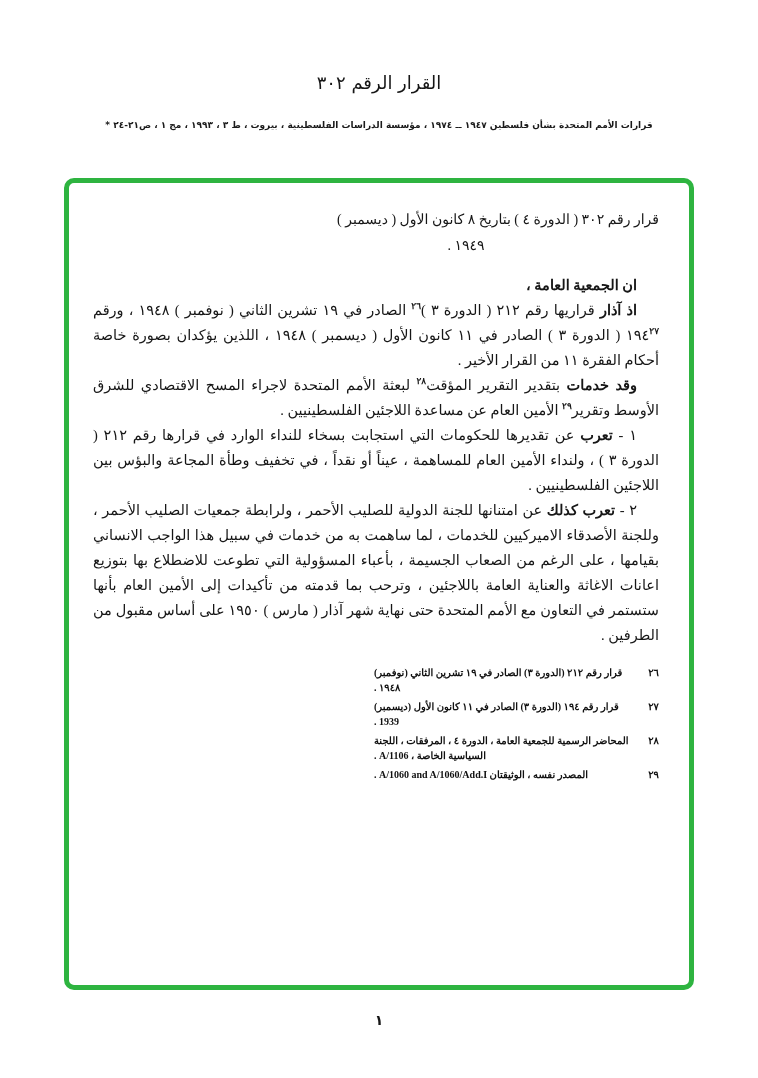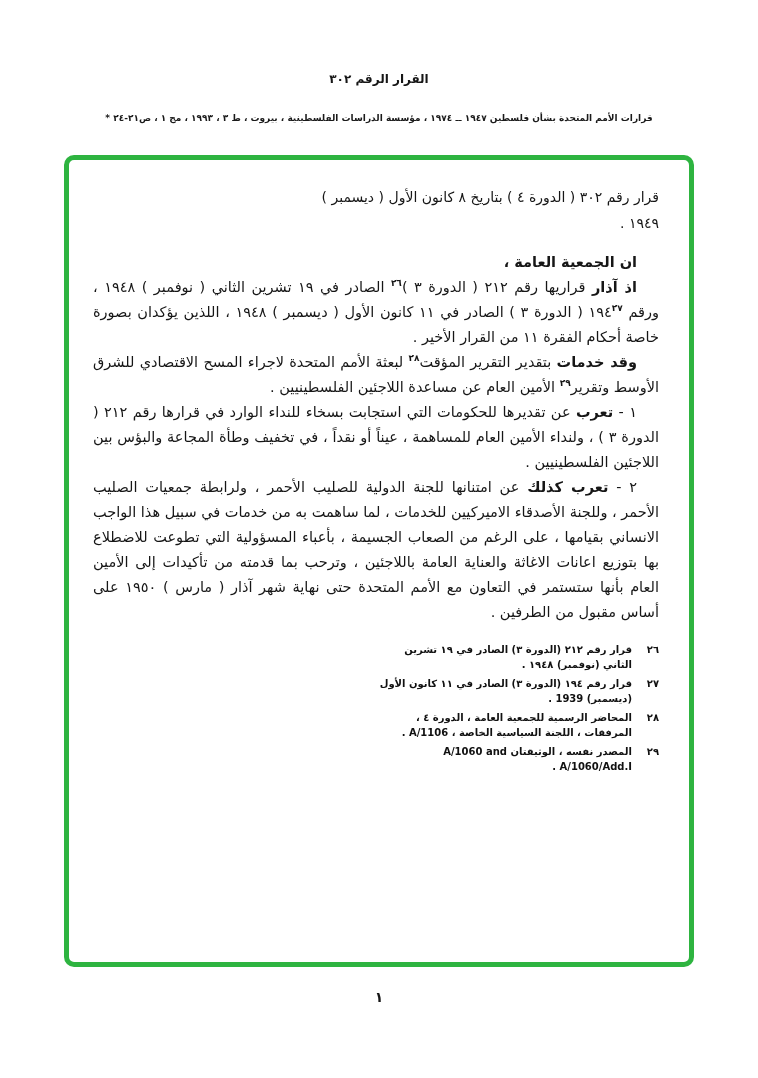--- a/index.html
+++ b/index.html
@@ -7,36 +7,37 @@
   .sheet {
     position: relative;
     width: 758px;
     height: 1078px;
     background: #ffffff;
     font-family: "DejaVu Sans", sans-serif;
     color: #161616;
     overflow: hidden;
   }
   .doc-header { text-align: center; padding-top: 72px; direction: rtl; }
-  .doc-title { font-size: 12px; font-weight: bold; }
+  .doc-title { font-size: 18px; font-weight: normal; }
   .doc-source { font-size: 9px; font-weight: bold; margin-top: 27px; color: #1a1a1a; }
 
   .green-box {
     width: 630px;
     min-height: 812px;
-    margin: 32px auto 0 auto;
+    margin: 48px auto 0 auto;
     border: 5px solid #2eb440;
     border-radius: 10px;
     padding: 24px 30px 12px 24px;
     direction: rtl;
+    font-family: Liberation Serif, serif;
   }
 
   .intro { margin-left: 180px; font-size: 14px; line-height: 26px; }
   .intro-line1 { text-align: right; }
-  .intro-line2 { text-align: right; }
+  .intro-line2 { text-align: center; }
 
   .res-heading {
     margin: 8px 0 0 180px;
     text-align: left;
     font-weight: bold;
     font-size: 14.5px;
     line-height: 27px;
   }
 
   .body-text { margin-top: 14px; }
@@ -52,21 +53,21 @@
 
   .footnotes {
     margin-top: 18px;
     width: 285px;
     font-size: 10px;
     font-weight: bold;
     color: #111;
   }
   .footnote { display: flex; gap: 9px; margin-bottom: 5px; line-height: 14.5px; }
   .fn-num { min-width: 18px; text-align: right; }
-  .fn-text { flex: 1; text-align: right; }
+  .fn-text { flex: 1; text-align: left; }
 
   .page-number {
     text-align: center;
     font-size: 14px;
     font-weight: bold;
     margin-top: 22px;
   }
 </style>
 </head>
 <body>

